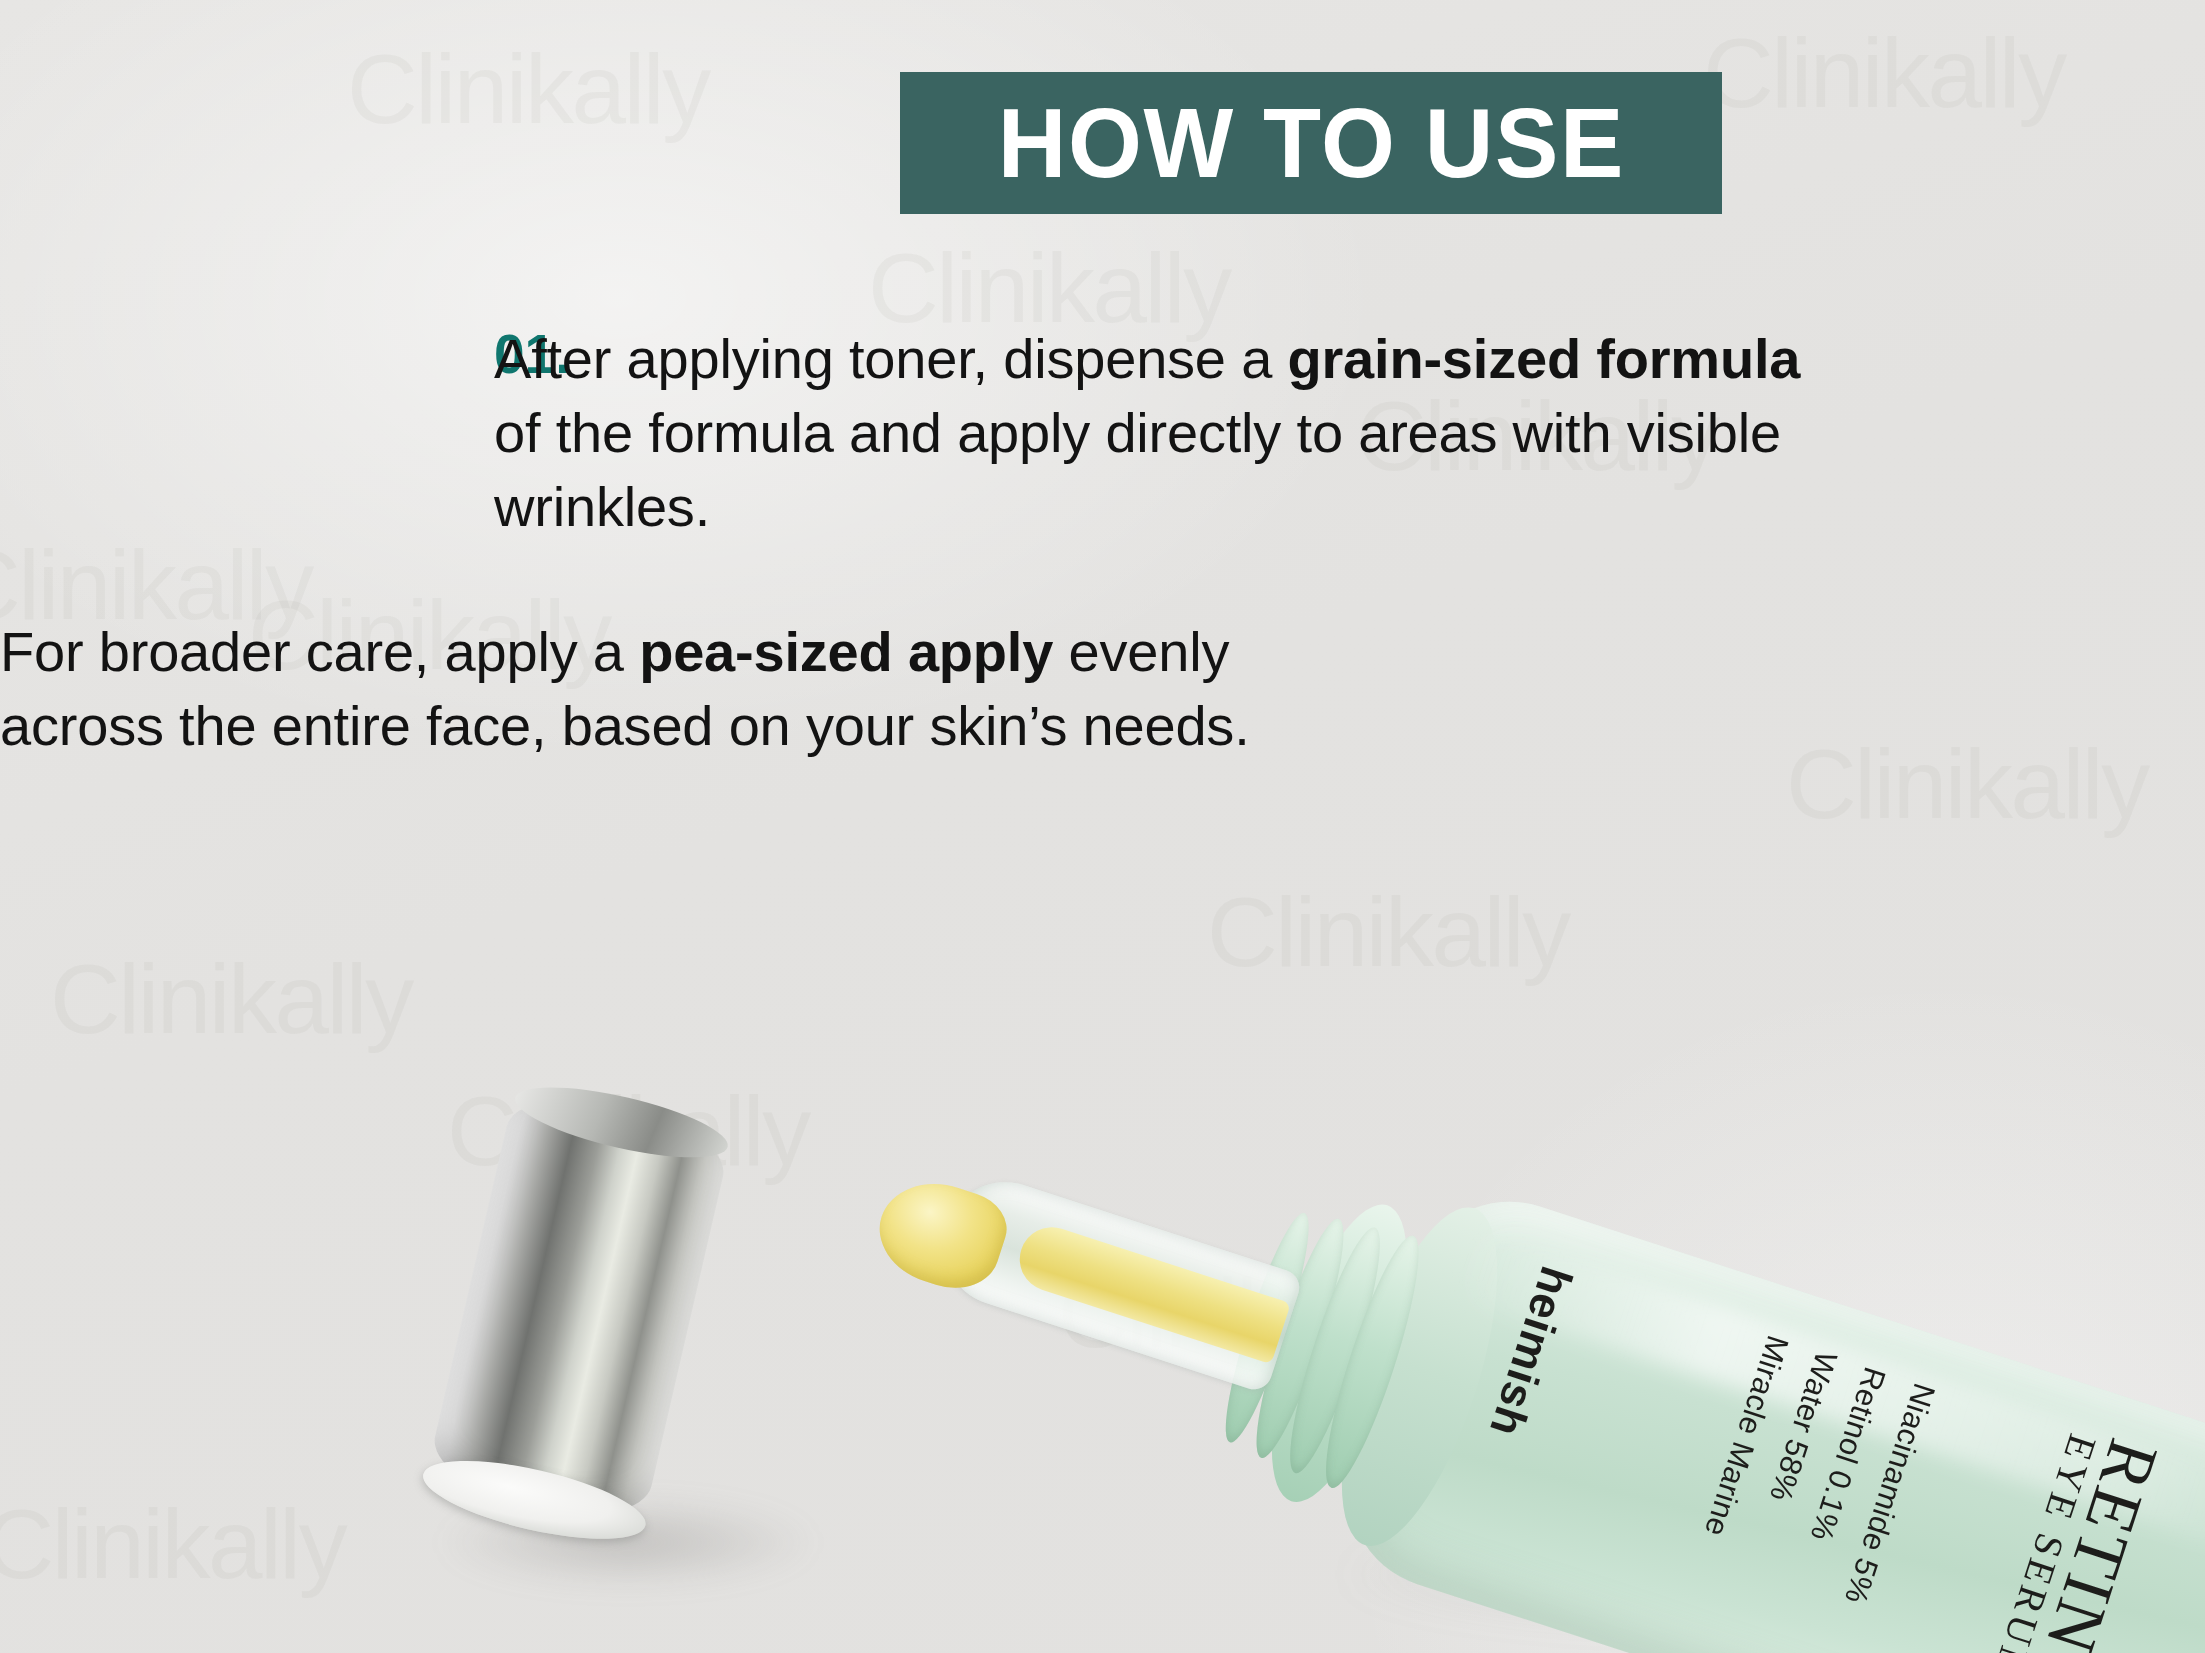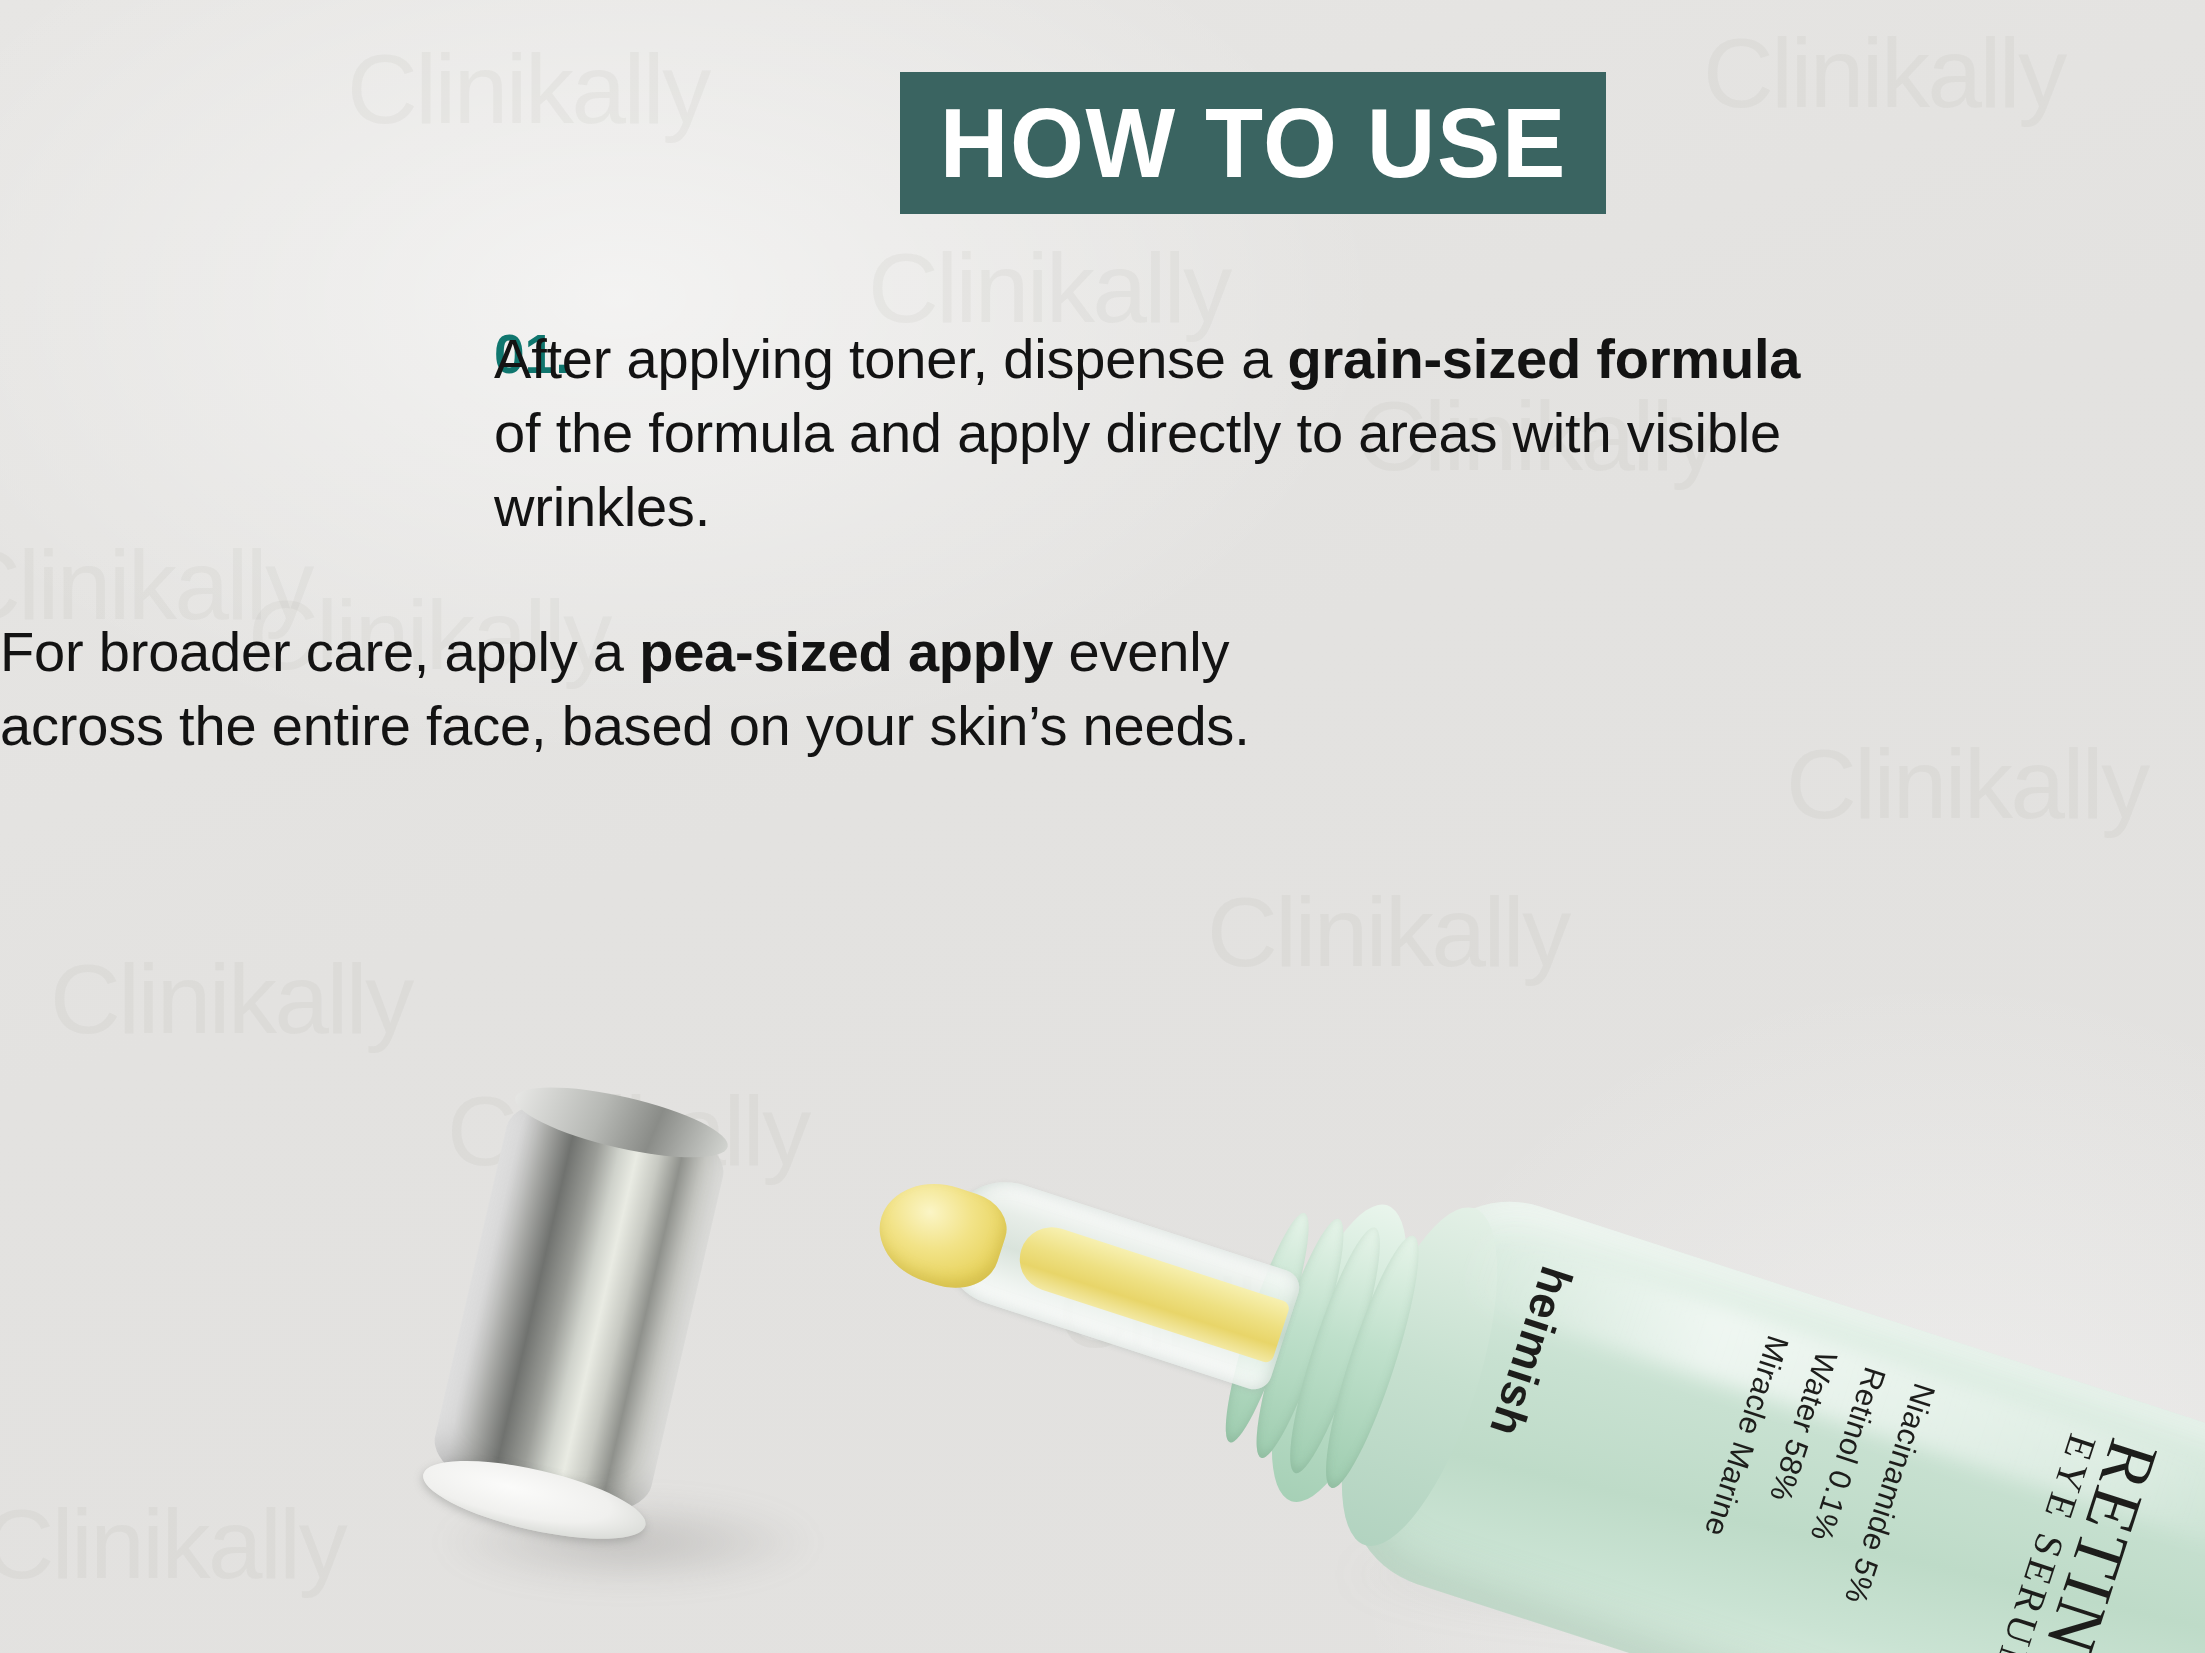--- a/index.html
+++ b/index.html
@@ -45,21 +45,21 @@
       radial-gradient(ellipse 1240px 744px at 28% 18%, rgba(255,255,255,0.55), rgba(255,255,255,0) 62%),
       radial-gradient(ellipse 992px 910px at 88% 92%, rgba(248,248,248,0.55), rgba(248,248,248,0) 60%),
       linear-gradient(160deg, #e7e6e4 0%, #e3e2e0 45%, #e2e1df 100%);
   }
 
   
   #header-banner {
     position: absolute;
     left: 900px;
     top: 72px;
-    width: 706px;
+    width: 822px;
     height: 142px;
     background: #3a6461;
     z-index: 6;
     display: flex;
     align-items: center;
     justify-content: center;
   }
   #header-title {
     color: #ffffff;
     font-family: "Liberation Sans Narrow", "Liberation Sans", sans-serif;

